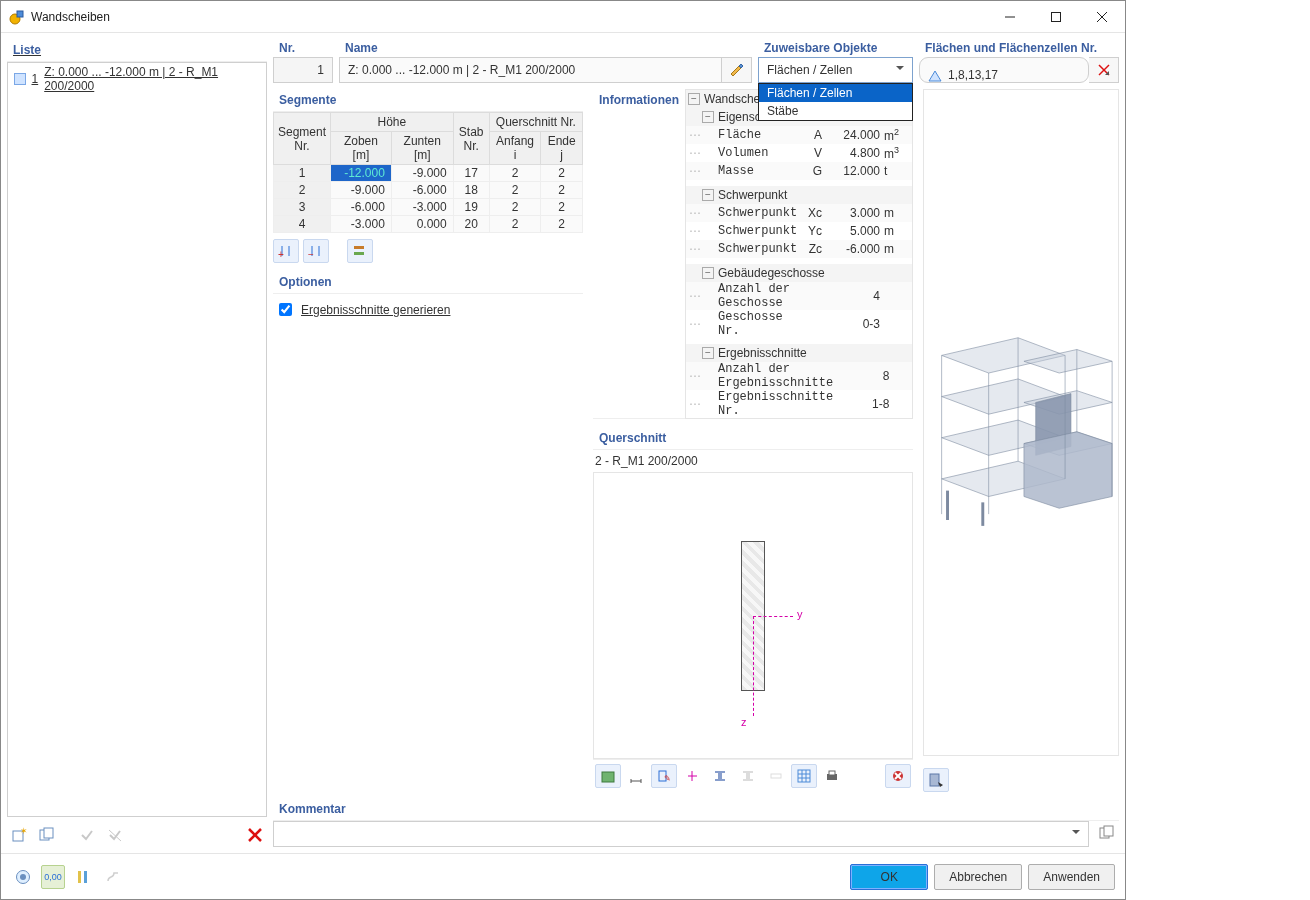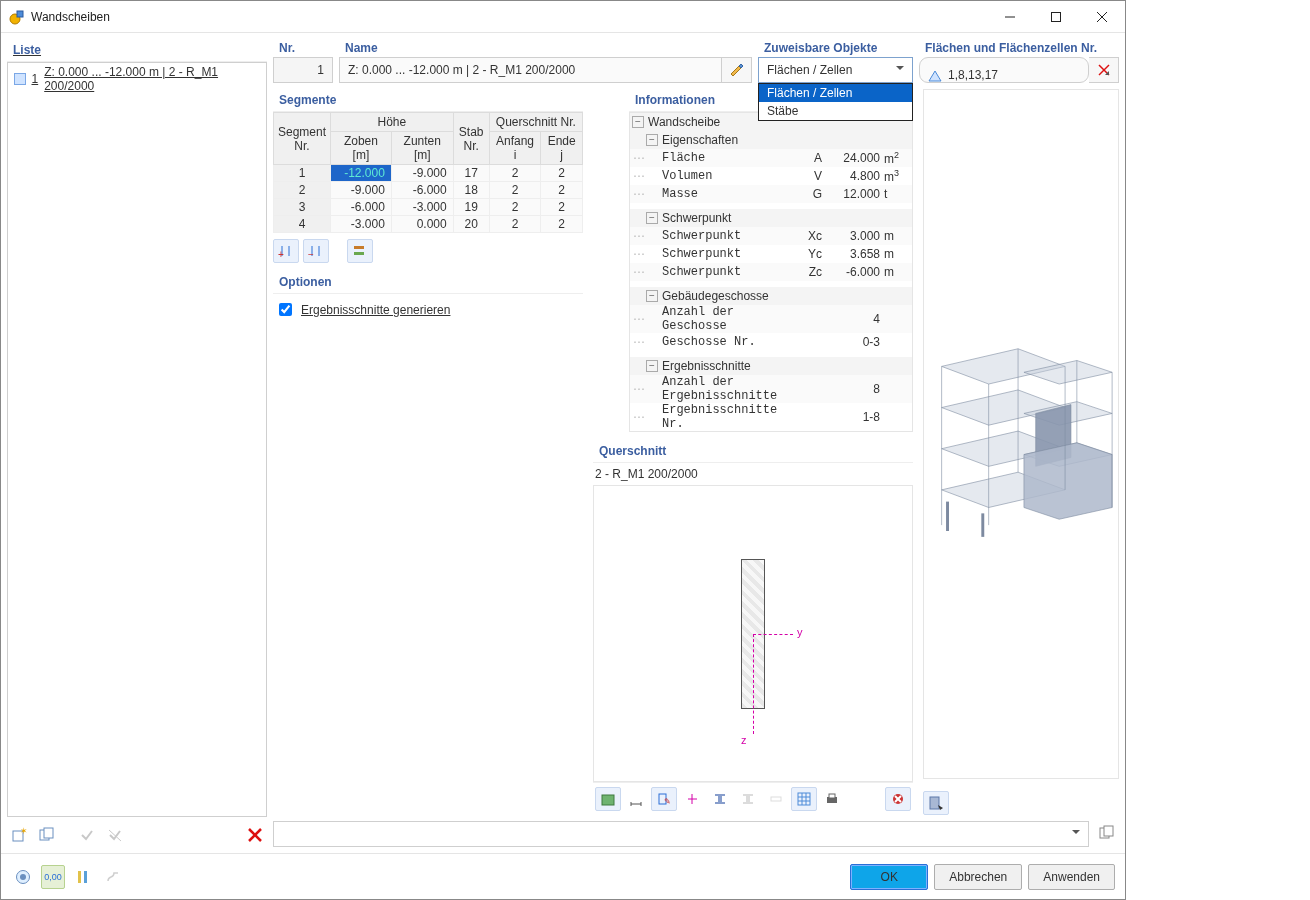--- a/index.html
+++ b/index.html
@@ -297,21 +297,21 @@
           <div>
             <div class="panel-title">Optionen</div>
             <label class="opt">
               <input type="checkbox" checked="" style="">
               <span>Ergebnisschnitte generieren</span>
             </label>
           </div>
         </div>
 
         <div class="colM">
-          <div style="display:flex;flex-direction:column;margin-left:36px;">
+          <div style="display:flex;">
             <div class="panel-title">Informationen</div>
             <div class="tree">
               <div class="tnode head">
                   <span class="tog">−</span>
                   <span>Wandscheibe</span>
                 </div>
               <div class="tnode head" style="padding-left:16px">
                   <span class="tog">−</span>
                   <span>Eigenschaften</span>
                 </div>
@@ -345,21 +345,21 @@
                   <span class="dots">⋯</span>
                   <span class="nm">Schwerpunkt</span>
                   <span class="sym">Xc</span>
                   <span class="val">3.000</span>
                   <span class="unit">m</span>
                 </div>
               <div class="trow">
                   <span class="dots">⋯</span>
                   <span class="nm">Schwerpunkt</span>
                   <span class="sym">Yc</span>
-                  <span class="val">3.658</span>
+                  <span class="val">5.000</span>
                   <span class="unit">m</span>
                 </div>
               <div class="trow alt">
                   <span class="dots">⋯</span>
                   <span class="nm">Schwerpunkt</span>
                   <span class="sym">Zc</span>
                   <span class="val">-6.000</span>
                   <span class="unit">m</span>
                 </div>
               <div style="height:6px"></div>
@@ -515,20 +515,21 @@
                 <svg width="16" height="16">
                   <rect x="2" y="2" width="9" height="12" fill="#a8b8d4" stroke="#5d78a8"></rect>
                   <polygon points="10,10 15,13 12,15" fill="#333"></polygon>
                 </svg>
               </div>
           </div>
         </div>
       </div>
 
       <div class="commentrow">
+        <div class="panel-title">Kommentar</div>
         <div class="commentwrap">
           <div class="combo"></div>
           <div class="tbtn">
               <svg width="16" height="16">
                 <rect x="1" y="3" width="9" height="10" fill="none" stroke="#888"></rect>
                 <rect x="5" y="1" width="9" height="10" fill="#fff" stroke="#888"></rect>
               </svg>
             </div>
         </div>
       </div>

